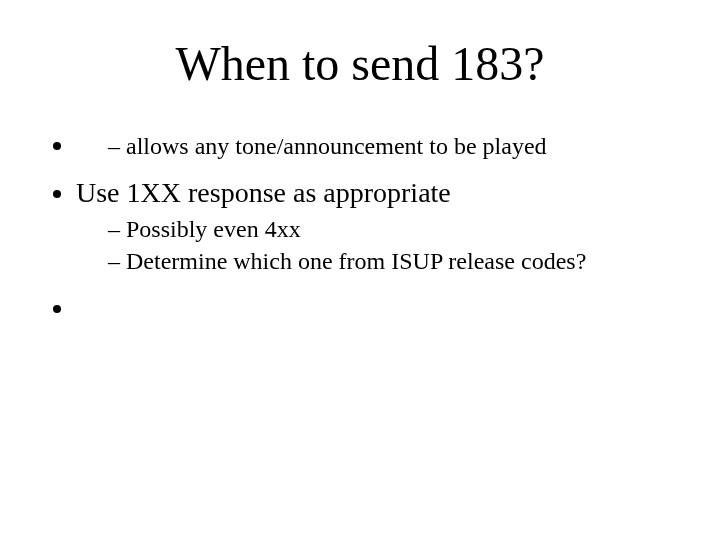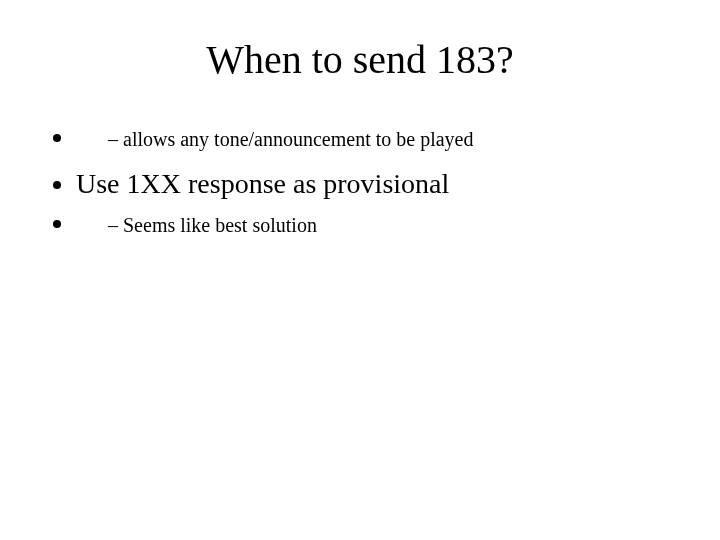--- a/index.html
+++ b/index.html
@@ -11,40 +11,40 @@
     font-family: "Times New Roman", Times, serif;
     color: #000000;
   }
   .slide {
     box-sizing: border-box;
     width: 720px;
     height: 540px;
     padding: 28px 48px 24px 48px;
   }
   .title {
-    font-size: 40px;
+    font-size: 48px;
     text-align: center;
     margin: 8px 0 36px 0;
     font-weight: normal;
   }
   ul.level1 {
     list-style: disc;
     margin: 0 0 0 28px;
     padding: 0;
     font-size: 28px;
     line-height: 1.25;
   }
   ul.level1 > li {
     margin-bottom: 2px;
   }
   ul.level2 {
     list-style: none;
     margin: 4px 0 14px 32px;
     padding: 0;
-    font-size: 20px;
+    font-size: 24px;
     line-height: 1.25;
   }
   ul.level2 > li::before {
     content: "– ";
   }
   ul.level2 > li {
     margin-bottom: 2px;
   }
 </style>
 </head>
@@ -53,21 +53,22 @@
 <div class="slide">
   <h1 class="title">When to send 183?</h1>
 
   <ul class="level1">
     <li>
       <ul class="level2">
         <li><span>allows any tone/announcement to be played</span></li>
       </ul>
     </li>
     <li>
-      <span>Use 1XX response as provisional</span>
+      <span>Use 1XX response as appropriate</span>
+      <ul class="level2">
+        <li><span>Possibly even 4xx</span></li>
+        <li><span>Determine which one from ISUP release codes?</span></li>
+      </ul>
     </li>
     <li>
-      <ul class="level2">
-        <li><span>Seems like best solution</span></li>
-      </ul>
     </li>
   </ul>
 </div>
 
 </body></html>

